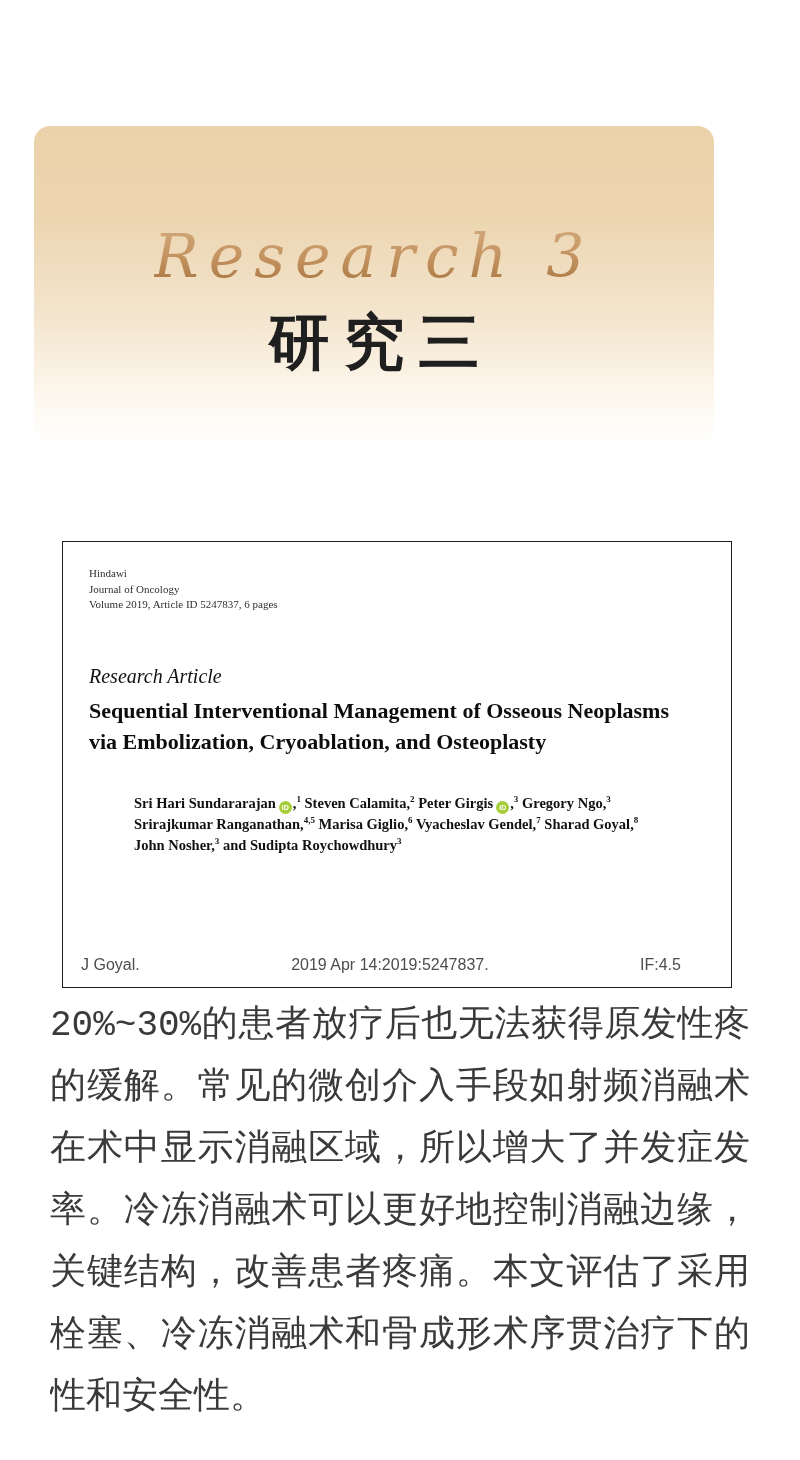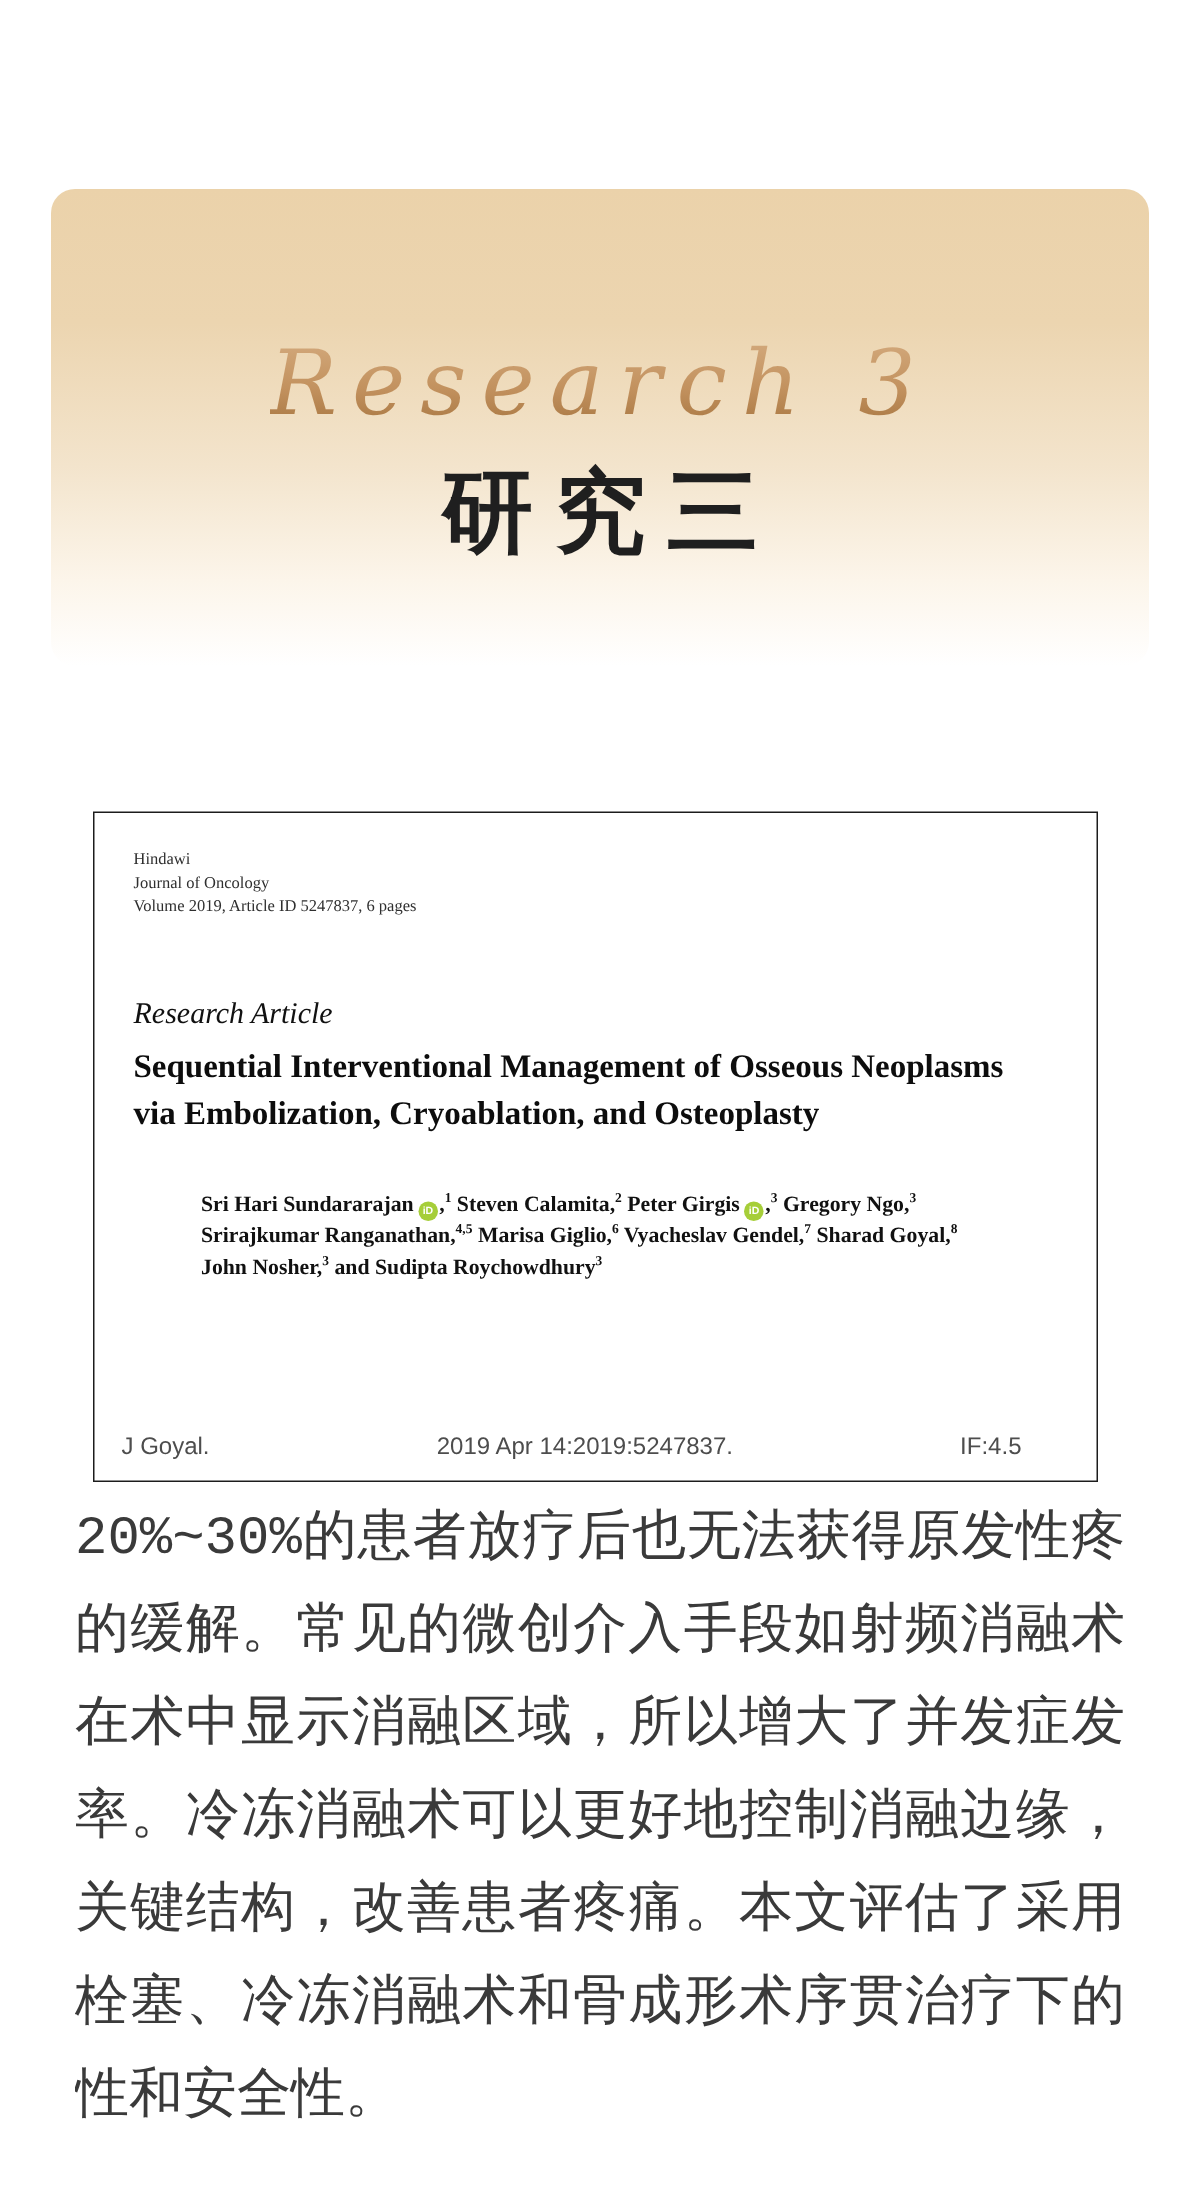--- a/index.html
+++ b/index.html
@@ -6,21 +6,21 @@
   body{
     width:800px;height:1460px;
     background:#ffffff;
     position:relative;
     overflow:hidden;
     font-family:"Liberation Sans",sans-serif;
   }
 
   
   .hero{
-    position:absolute;left:34px;top:126px;width:732px;height:318px;
+    position:absolute;left:34px;top:126px;width:680px;height:318px;
     border-radius:16px;
     background:linear-gradient(180deg,#ebd2aa 0%,#ecd5b0 28%,#f3e4cc 58%,#fcf5ea 82%,#ffffff 100%);
     display:flex;flex-direction:column;align-items:center;
     padding-top:98px;box-sizing:border-box;
   }
   .hero-en{
     font-family:"DejaVu Serif","Liberation Serif",serif;
     font-style:italic;font-weight:400;
     font-size:60px;line-height:64px;letter-spacing:10px;
     background:linear-gradient(180deg,#d4ab7e 0%,#c2915e 55%,#a5743f 100%);

